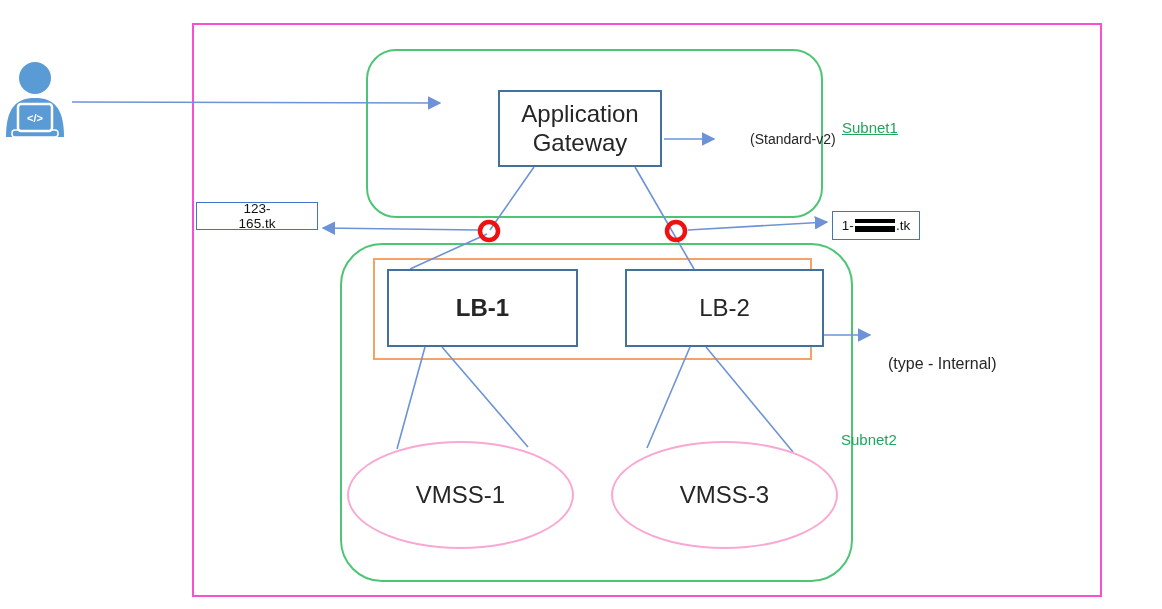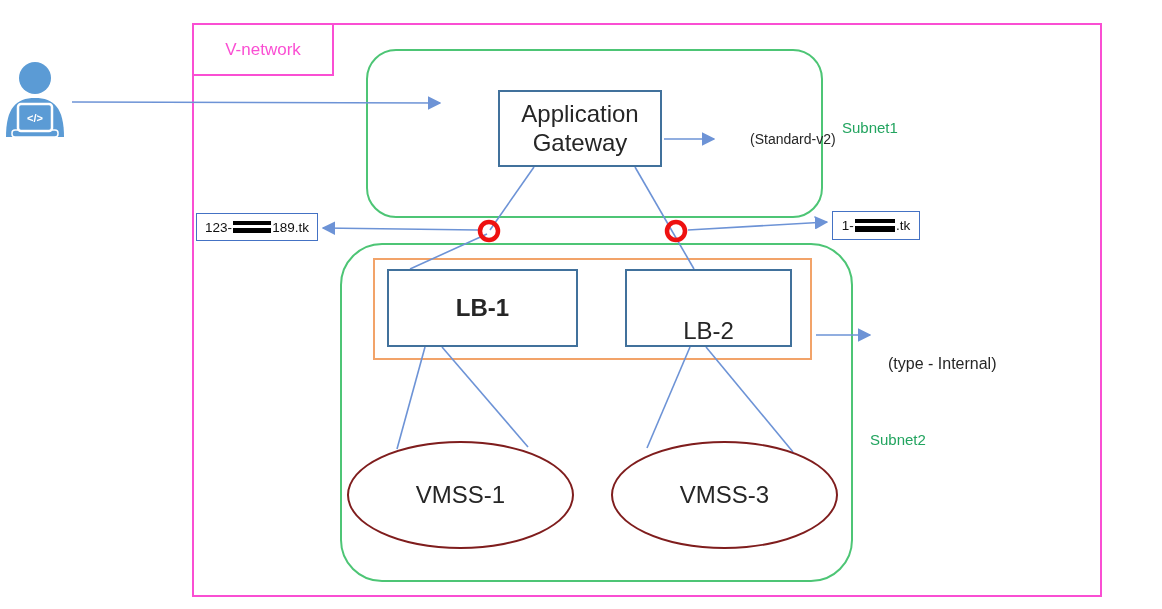--- a/index.html
+++ b/index.html
@@ -15,53 +15,50 @@
   .subnet-rect{border:2px solid #4dc575;background:transparent;}
   .subnet1-rect{left:366px;top:49px;width:457px;height:169px;border-radius:30px;}
   .subnet2-rect{left:340px;top:243px;width:513px;height:339px;border-radius:42px;}
   .multisite-rect{left:373px;top:258px;width:439px;height:102px;border:2px solid #f2a369;}
   
   .node{display:flex;align-items:center;justify-content:center;text-align:center;
     font-size:24px;color:#262626;background:#fff;}
   .box-node{border:2px solid #41719c;}
   .ag-node{left:498px;top:90px;width:164px;height:77px;line-height:1.2;justify-content:flex-end;}
   .lb1-node{left:387px;top:269px;width:191px;height:78px;font-weight:bold;}
-  .lb2-node{left:625px;top:269px;width:167px;height:78px;align-items:flex-end;}
-  .ellipse-node{border:2px solid #7f1d1d;border-radius:50%;background:#fff;}
+  .lb2-node{left:625px;top:269px;width:199px;height:78px;}
+  .ellipse-node{border:2px solid #f9a8d4;border-radius:50%;background:#fff;}
   .vmss1-node{left:347px;top:441px;width:227px;height:108px;}
   .vmss2-node{left:611px;top:441px;width:227px;height:108px;}
   
   .green-label{color:#22a45f;font-size:15px;}
-  .subnet1-label{left:842px;top:119px;}
-  .subnet2-label{left:870px;top:431px;}
+  .subnet1-label{left:842px;top:119px;text-decoration:underline;}
+  .subnet2-label{left:841px;top:431px;}
   .sku-label{left:722px;top:131px;font-size:14px;margin-left:28px;}
   .hosting-label{left:888px;top:320px;font-size:21px;letter-spacing:1px;color:#ed9c54;white-space:nowrap;}
   .hosting-type-label{left:888px;top:355px;width:215px;text-align:left;font-size:16px;}
   
   .dns-box{border:1.5px solid #4472c4;background:#fff;display:flex;align-items:center;
     justify-content:center;font-size:13.5px;color:#111;}
-  .dns-left{left:196px;top:213px;width:122px;height:28px;}
+  .dns-left{left:196px;top:202px;width:122px;height:28px;flex-direction:column;}
   .dns-right{left:832px;top:211px;width:88px;height:29px;}
   .redact-bar{display:inline-block;background:linear-gradient(to bottom,#000 0 4px,#fff 4px 7px,#000 7px 100%);
     margin:0 1px;}
   .redact-left{width:38px;height:12px;}
   .redact-right{width:40px;height:13px;}
   
   #wires{position:absolute;left:0;top:0;width:1162px;height:609px;pointer-events:none;}
   #user-icon{position:absolute;left:4px;top:60px;}
 </style>
 </head>
 <body>
 
 <div id="canvas">
 
   <div class="abs vnet-rect"></div>
-  <div class="abs vnet-label">
-    <span>V-network</span>
-  </div>
   <div class="abs subnet-rect subnet1-rect"></div>
   <div class="abs subnet-rect subnet2-rect"></div>
   <div class="abs multisite-rect"></div>
 
   <svg id="wires" viewBox="0 0 1162 609">
     <defs>
       <marker id="arrow" viewBox="0 0 10 10" refX="9" refY="5" markerWidth="8.5" markerHeight="8.5" orient="auto">
         <path d="M0,0 L10,5 L0,10 z" fill="#6d93d6"></path>
       </marker>
     </defs>
@@ -101,21 +98,21 @@
   <div class="abs node ellipse-node vmss1-node">
     <span>VMSS-1</span>
   </div>
   <div class="abs node ellipse-node vmss2-node">
     <span>VMSS-3</span>
   </div>
 
   <div class="abs dns-box dns-left">
     <span>123-</span>
       <span class="redact-bar redact-left"></span>
-      <span>189.tk</span>
+      <span>165.tk</span>
   </div>
   <div class="abs dns-box dns-right">
     <span>1-</span>
       <span class="redact-bar redact-right"></span>
       <span>.tk</span>
   </div>
 
   <div class="abs sku-label">(Standard-v2)</div>
   <div class="abs green-label subnet1-label">Subnet1</div>
   <div class="abs green-label subnet2-label">Subnet2</div>

